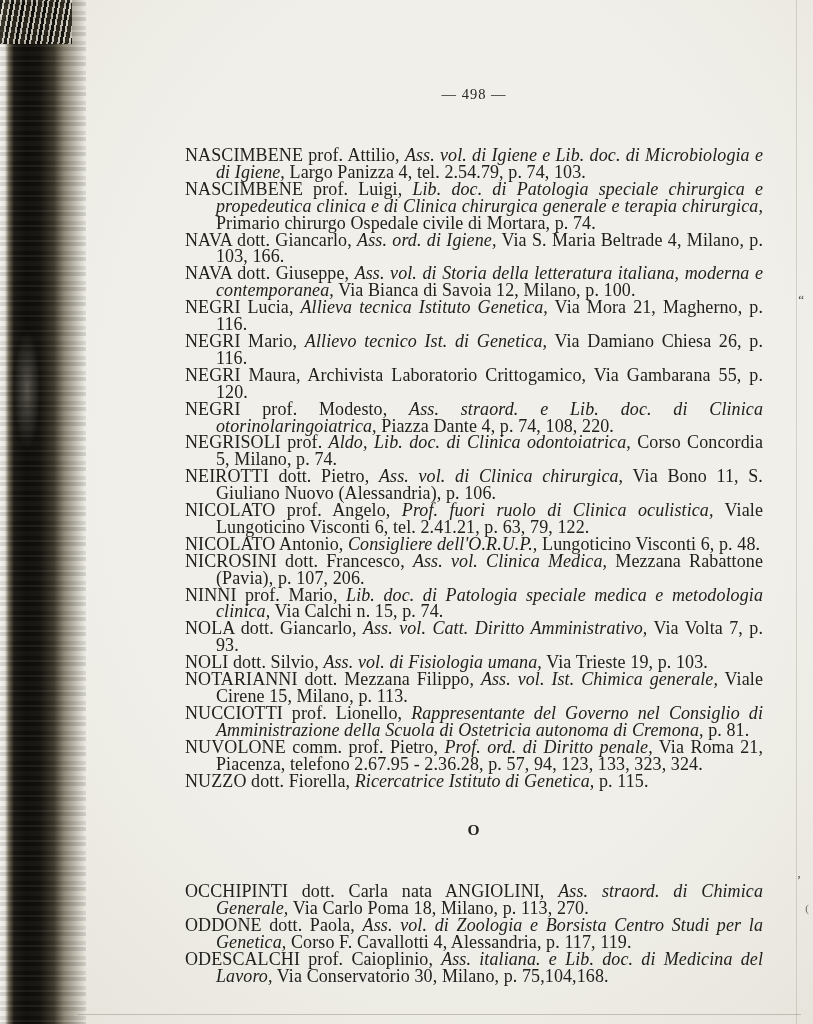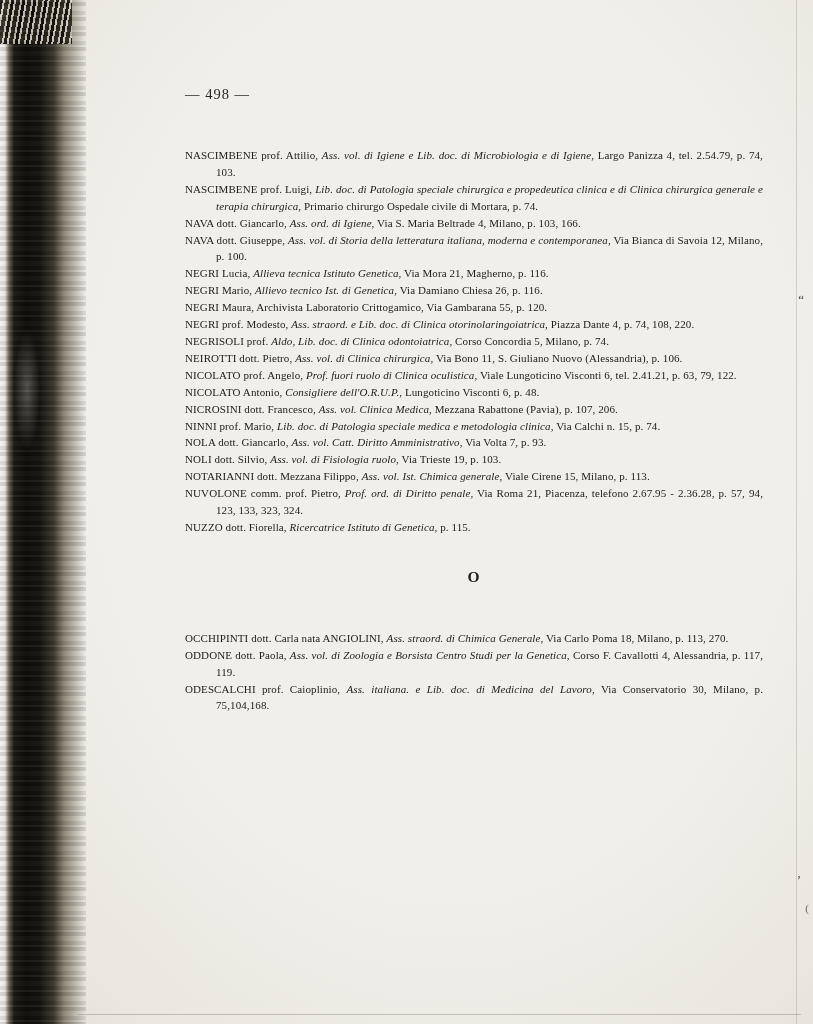--- a/index.html
+++ b/index.html
@@ -76,28 +76,28 @@
   .mark-b { right: 12px; top: 872px; }
   .mark-c { right: 4px;  top: 902px; font-size: 11px; color: #6a6558; }
 
   .content {
     position: absolute;
     left: 185px; top: 0;
     width: 578px;
   }
   .page-number {
     margin-top: 86px;
-    text-align: left;
+    text-align: center;
     font-size: 14.5px;
     letter-spacing: 1px;
     color: #26251f;
   }
   .entries { margin-top: 44px; }
   .entry {
-    font-size: 11px;
+    font-size: 18px;
     line-height: 16.9px;
     text-align: justify;
     padding-left: 31px;
     text-indent: -31px;
     letter-spacing: 0.1px;
   }
   .entry .it { font-style: italic; }
   .section-letter {
     text-align: center;
     font-size: 15.5px;
@@ -135,22 +135,23 @@
         <div class="entry"><span>NEGRI Mario, </span><span class="it">Allievo tecnico Ist. di Genetica,</span><span> Via Damiano Chiesa 26, p. 116.</span></div>
         <div class="entry"><span>NEGRI Maura, Archivista Laboratorio Crittogamico, Via Gambarana 55, p. 120.</span></div>
         <div class="entry"><span>NEGRI prof. Modesto, </span><span class="it">Ass. straord. e Lib. doc. di Clinica otorinolaringoiatrica,</span><span> Piazza Dante 4, p. 74, 108, 220.</span></div>
         <div class="entry"><span>NEGRISOLI prof. </span><span class="it">Aldo, Lib. doc. di Clinica odontoiatrica,</span><span> Corso Concordia 5, Milano, p. 74.</span></div>
         <div class="entry"><span>NEIROTTI dott. Pietro, </span><span class="it">Ass. vol. di Clinica chirurgica,</span><span> Via Bono 11, S. Giuliano Nuovo (Alessandria), p. 106.</span></div>
         <div class="entry"><span>NICOLATO prof. Angelo, </span><span class="it">Prof. fuori ruolo di Clinica oculistica,</span><span> Viale Lungoticino Visconti 6, tel. 2.41.21, p. 63, 79, 122.</span></div>
         <div class="entry"><span>NICOLATO Antonio, </span><span class="it">Consigliere dell'O.R.U.P.,</span><span> Lungoticino Visconti 6, p. 48.</span></div>
         <div class="entry"><span>NICROSINI dott. Francesco, </span><span class="it">Ass. vol. Clinica Medica,</span><span> Mezzana Rabattone (Pavia), p. 107, 206.</span></div>
         <div class="entry"><span>NINNI prof. Mario, </span><span class="it">Lib. doc. di Patologia speciale medica e metodologia clinica,</span><span> Via Calchi n. 15, p. 74.</span></div>
         <div class="entry"><span>NOLA dott. Giancarlo, </span><span class="it">Ass. vol. Catt. Diritto Amministrativo,</span><span> Via Volta 7, p. 93.</span></div>
-        <div class="entry"><span>NOLI dott. Silvio, </span><span class="it">Ass. vol. di Fisiologia ruolo,</span><span> Via Trieste 19, p. 103.</span></div>
+        <div class="entry"><span>NOLI dott. Silvio, </span><span class="it">Ass. vol. di Fisiologia umana,</span><span> Via Trieste 19, p. 103.</span></div>
         <div class="entry"><span>NOTARIANNI dott. Mezzana Filippo, </span><span class="it">Ass. vol. Ist. Chimica generale,</span><span> Viale Cirene 15, Milano, p. 113.</span></div>
+        <div class="entry"><span>NUCCIOTTI prof. Lionello, </span><span class="it">Rappresentante del Governo nel Consiglio di Amministrazione della Scuola di Ostetricia autonoma di Cremona,</span><span> p. 81.</span></div>
         <div class="entry"><span>NUVOLONE comm. prof. Pietro, </span><span class="it">Prof. ord. di Diritto penale,</span><span> Via Roma 21, Piacenza, telefono 2.67.95 - 2.36.28, p. 57, 94, 123, 133, 323, 324.</span></div>
         <div class="entry"><span>NUZZO dott. Fiorella, </span><span class="it">Ricercatrice Istituto di Genetica,</span><span> p. 115.</span></div>
       </div>
 
     <div class="section-letter">O</div>
 
     <div class="entries">
         <div class="entry"><span>OCCHIPINTI dott. Carla nata ANGIOLINI, </span><span class="it">Ass. straord. di Chimica Generale,</span><span> Via Carlo Poma 18, Milano, p. 113, 270.</span></div>
         <div class="entry"><span>ODDONE dott. Paola, </span><span class="it">Ass. vol. di Zoologia e Borsista Centro Studi per la Genetica,</span><span> Corso F. Cavallotti 4, Alessandria, p. 117, 119.</span></div>
         <div class="entry"><span>ODESCALCHI prof. Caioplinio, </span><span class="it">Ass. italiana. e Lib. doc. di Medicina del Lavoro,</span><span> Via Conservatorio 30, Milano, p. 75,104,168.</span></div>

